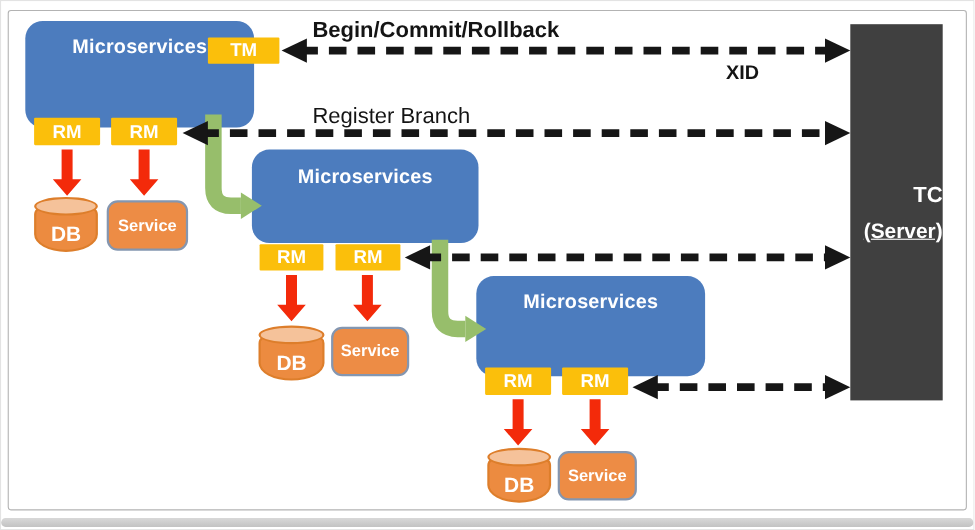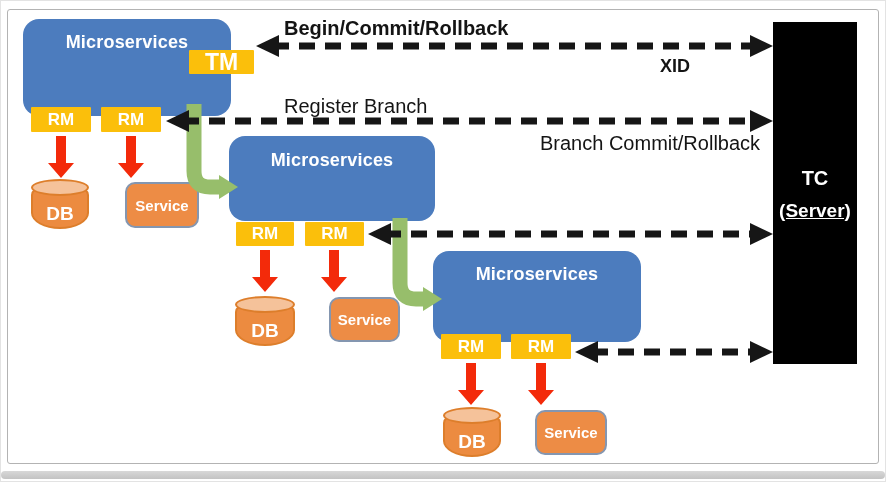--- a/index.html
+++ b/index.html
@@ -4,39 +4,39 @@
 <style>
   html,body { margin:0; padding:0; background:#ffffff; font-family:"Liberation Sans", sans-serif; }
   .canvas { position:relative; width:886px; height:482px; background:#ffffff; overflow:hidden; border:1px solid #e3e3e3; box-sizing:border-box; }
   .frame { position:absolute; left:6px; top:8px; right:6px; bottom:17px; border:1px solid #b3b3b3; border-radius:3px; background:#ffffff; }
   .bottom-bar { position:absolute; left:0; right:0; bottom:2px; height:8px; background:linear-gradient(180deg,#d8d8d8,#c3c3c3); border-radius:4px; z-index:6; }
 
   .ms-box { position:absolute; background:#4C7CBE; border-radius:16px; z-index:2; }
   .ms-label { position:absolute; left:0; right:0; text-align:center; color:#ffffff; font-size:18px; font-weight:700; letter-spacing:0.2px; }
 
   .ybox { position:absolute; background:#FBBF0B; color:#ffffff; font-weight:700; display:flex; align-items:center; justify-content:center; z-index:3; border-radius:1px; }
-  .tm { font-size:23px;margin-top:16px; }
+  .tm { font-size:17px; }
   .rm { font-size:17px; }
 
-  .tc-box { position:absolute; left:772px; top:21px; width:84px; height:342px; background:#000000; z-index:2;
-            display:flex; flex-direction:column; align-items:center; justify-content:center; color:#ffffff; font-weight:700;gap:13px; }
+  .tc-box { position:absolute; left:772px; top:21px; width:84px; height:342px; background:#404040; z-index:2;
+            display:flex; flex-direction:column; align-items:flex-end; justify-content:center; color:#ffffff; font-weight:700;gap:13px; }
   .tc-main { font-size:20px; line-height:22px; }
   .tc-sub { font-size:19px; line-height:18px;text-decoration:underline; }
 
   .edge-label { position:absolute; color:#141414; font-size:20px; z-index:4; white-space:nowrap; }
   .edge-label.bold { font-weight:700; font-size:18px; }
 
   .db { position:absolute; width:58px; height:50px; z-index:2; }
   .db-body { position:absolute; top:8px; bottom:0; left:0; right:0; background:#EC8B40; border:2px solid #DD7E2B; box-sizing:border-box;
              border-radius: 10px 10px 50% 50% / 8px 8px 16px 16px; }
   .db-top { position:absolute; top:0; left:0; right:0; height:17px; background:#F5C29A; border:2px solid #DD7E2B; box-sizing:border-box; border-radius:50%; }
   .db-label { position:absolute; bottom:4px; left:0; width:100%; text-align:center; color:#ffffff; font-weight:700; font-size:19px; z-index:1; }
 
   .service { position:absolute; background:#ED8C45; border:2px solid #8496B0; border-radius:10px; box-sizing:border-box;
-             display:flex; align-items:center; justify-content:center; color:#ffffff; font-weight:700; font-size:15px; z-index:2;margin-left:28px; }
+             display:flex; align-items:center; justify-content:center; color:#ffffff; font-weight:700; font-size:15px; z-index:2; }
 
   svg.overlay { position:absolute; left:0; top:0; z-index:4; pointer-events:none; }
 
   .watermark { position:absolute; top:444px; right:16px; color:#c7c7c7; font-size:18px; z-index:5; letter-spacing:1px; }
 </style>
 </head>
 <body>
 
 <div class="canvas">
   <div class="frame"></div>
@@ -82,21 +82,20 @@
   <div class="service" style="left:506px; top:409px; width:72px; height:45px;">Service</div>
 
   <div class="tc-box">
     <span class="tc-main">TC</span>
     <span class="tc-sub">(Server)</span>
   </div>
 
   <div class="edge-label" style="left:283px; top:16px;font-weight:bold;">Begin/Commit/Rollback</div>
   <div class="edge-label bold" style="left:659px; top:55px;">XID</div>
   <div class="edge-label" style="left:283px; top:94px;">Register Branch</div>
-  <div class="edge-label" style="left:539px; top:131px;">Branch Commit/Rollback</div>
 
   <svg class="overlay" width="886" height="482" viewBox="0 0 886 482">
 
     <g>
       <path d="M193 103 V170 Q193 186 209 186 H218" fill="none" stroke="#97BE6B" stroke-width="15"></path>
       <polygon points="218,174 218,198 237,186" fill="#97BE6B"></polygon>
     </g>
     <g>
       <path d="M399 217 V282 Q399 298 415 298 H422" fill="none" stroke="#97BE6B" stroke-width="15"></path>
       <polygon points="422,286 422,310 441,298" fill="#97BE6B"></polygon>

